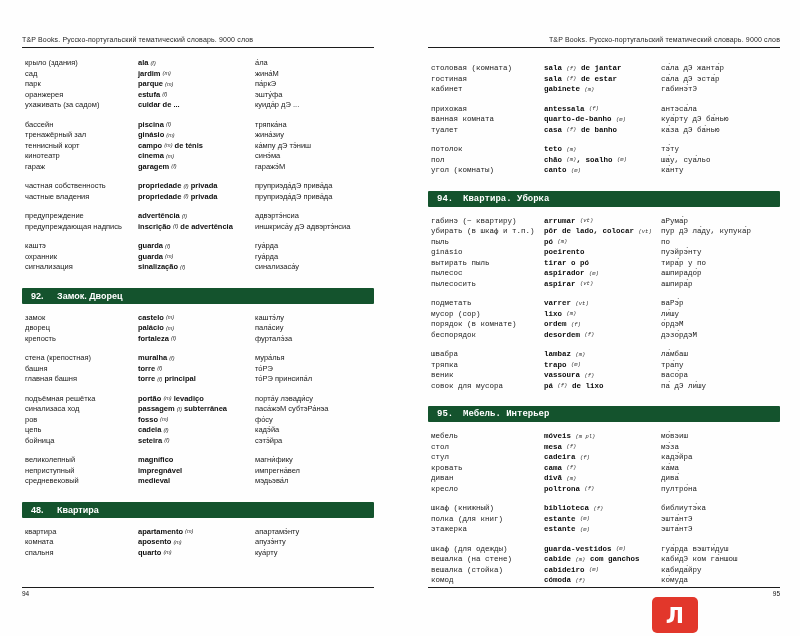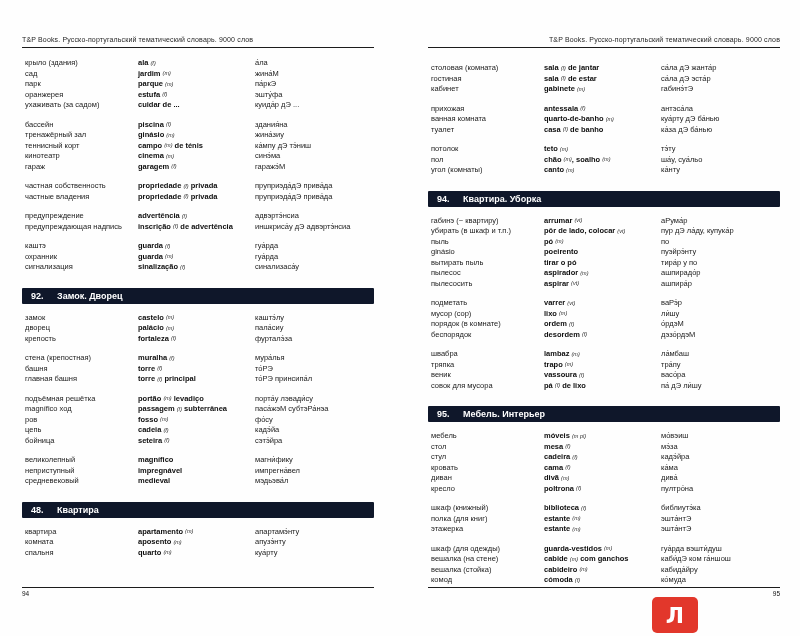--- a/index.html
+++ b/index.html
@@ -7,29 +7,29 @@
     position:relative;width:800px;height:636px;background:#fefefe;overflow:hidden;
     font-family:"Liberation Sans",sans-serif;color:#141414;
   }
   .page{position:absolute;top:36px;width:352px;}
   .page-left{left:22px;}
   .page-right{left:428px;}
   .running-head{font-size:7px;line-height:8px;color:#262626;letter-spacing:.15px;white-space:nowrap;overflow:hidden;}
   .page-right .running-head{text-align:right;}
   .head-rule{border-bottom:1.4px solid #1c1c1c;margin-top:3px;}
   .page-body{margin-top:10px;padding-left:3px;}
-  .page-right .page-body{margin-top:15px;}
+  .page-right .page-body{margin-top:15px;font-family:Liberation Mono, monospace;}
   .group{margin-bottom:9px;}
   .row{display:flex;height:10.5px;line-height:10.5px;font-size:7.5px;white-space:nowrap;}
   .c1{width:113px;flex:none;color:#1a1a1a;}
   .c2{width:117px;flex:none;font-weight:bold;color:#0d0d0d;}
   .c3{flex:1;color:#1a1a1a;}
   .g{font-size:5.5px;font-style:italic;font-weight:normal;color:#2e2e2e;position:relative;top:-.5px;}
   .section-bar{
-    display:flex;align-items:center;background:#0f172a;color:#ffffff;height:16px;
+    display:flex;align-items:center;background:#14532d;color:#ffffff;height:16px;
     margin:15px 0 9px -3px;width:352px;font-size:9px;font-weight:bold;border-radius:1px;
   }
   .section-num{margin-left:9px;width:26px;flex:none;}
   .section-title{flex:1;}
   .page-footer{position:absolute;top:551px;left:0;width:352px;}
   .foot-rule{border-top:1.2px solid #1c1c1c;}
   .foot-num{font-size:6.5px;line-height:8px;margin-top:2px;color:#111111;}
   .page-right .foot-num{text-align:right;}
   .logo-badge{
     position:absolute;left:652px;top:597px;width:46px;height:36px;border-radius:5px;
@@ -70,21 +70,21 @@
           <div class="row">
             <div class="c1">ухаживать (за садом)</div>
             <div class="c2">cuidar de ...</div>
             <div class="c3">куида́р дЭ ...</div>
           </div>
         </div>
         <div class="group">
           <div class="row">
             <div class="c1">бассейн</div>
             <div class="c2">piscina <span class="g">(f)</span></div>
-            <div class="c3">здания́на</div>
+            <div class="c3">тряпка́на</div>
           </div>
           <div class="row">
             <div class="c1">тренажёрный зал</div>
             <div class="c2">ginásio <span class="g">(m)</span></div>
             <div class="c3">жина́зиу</div>
           </div>
           <div class="row">
             <div class="c1">теннисный корт</div>
             <div class="c2">campo <span class="g">(m)</span> de ténis</div>
             <div class="c3">ка́мпу дЭ тэ́ниш</div>
@@ -179,21 +179,21 @@
             <div class="c3">то́РЭ принсипа́л</div>
           </div>
         </div>
         <div class="group">
           <div class="row">
             <div class="c1">подъёмная решётка</div>
             <div class="c2">portão <span class="g">(m)</span> levadiço</div>
             <div class="c3">порта́у лэвади́су</div>
           </div>
           <div class="row">
-            <div class="c1">magnífico ход</div>
+            <div class="c1">синализаса ход</div>
             <div class="c2">passagem <span class="g">(f)</span> subterrânea</div>
             <div class="c3">паса́жэМ субтэРа́нэа</div>
           </div>
           <div class="row">
             <div class="c1">ров</div>
             <div class="c2">fosso <span class="g">(m)</span></div>
             <div class="c3">фо́су</div>
           </div>
           <div class="row">
             <div class="c1">цепь</div>

